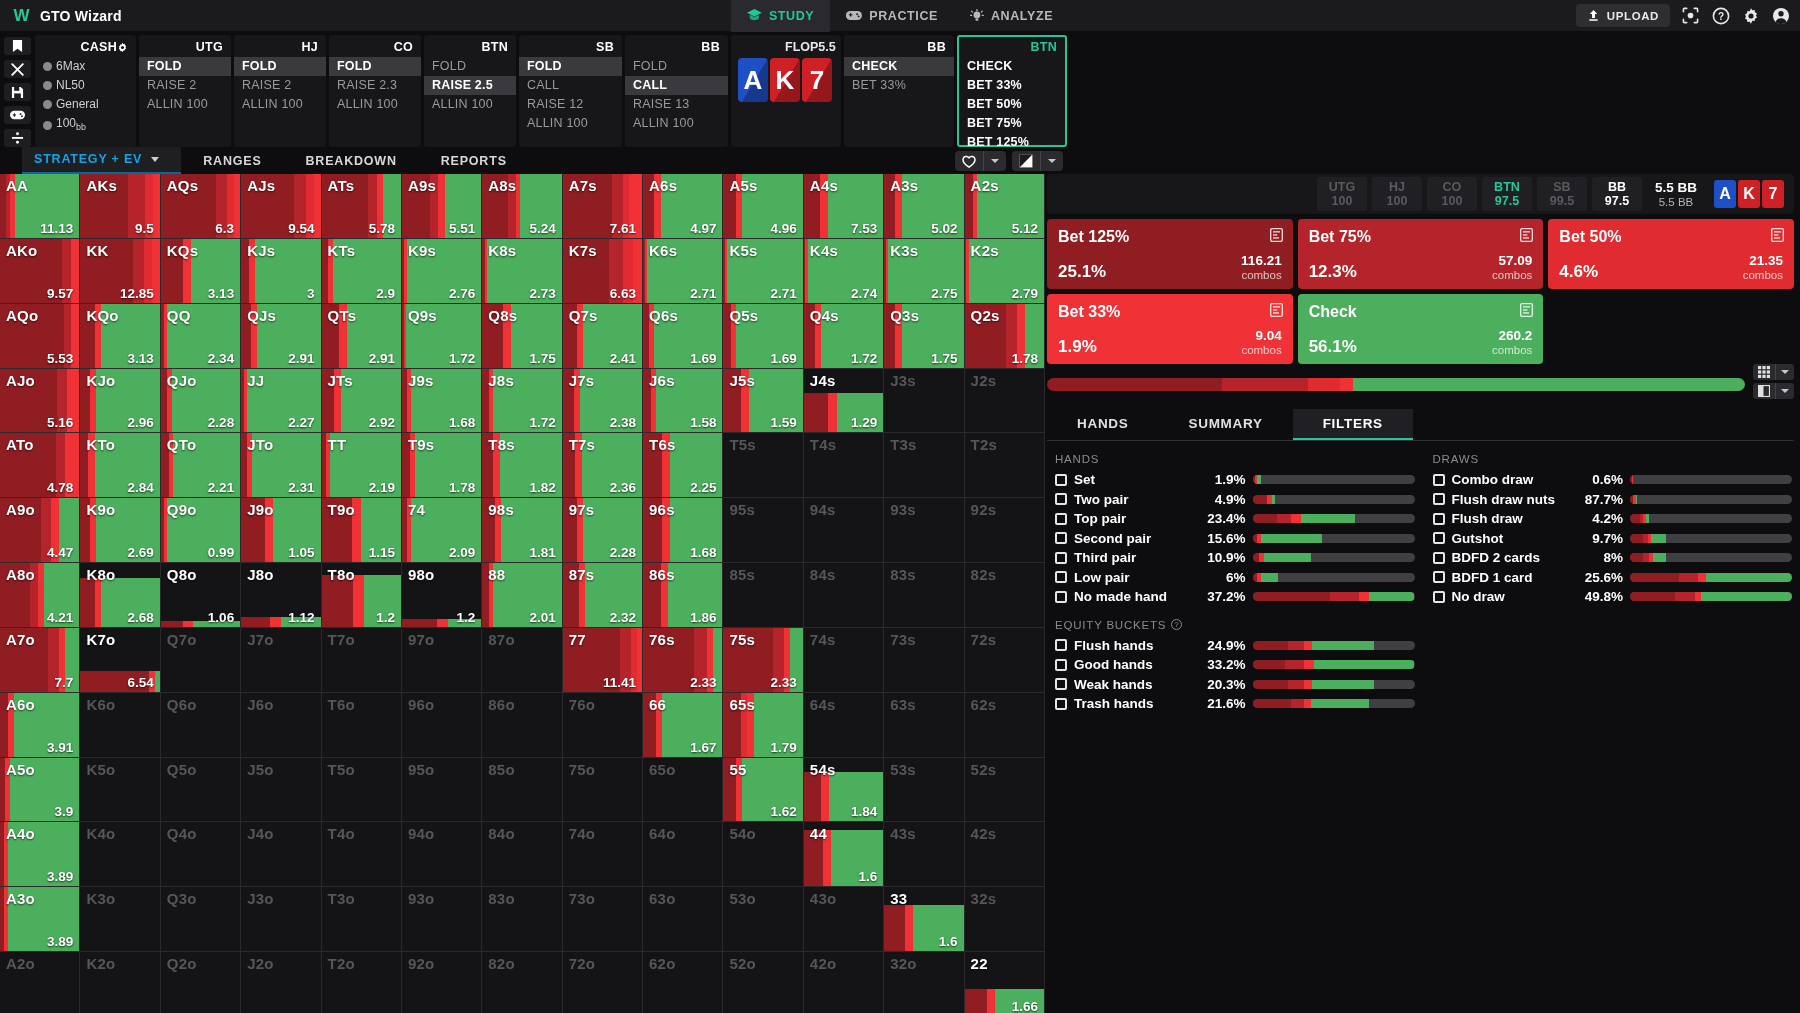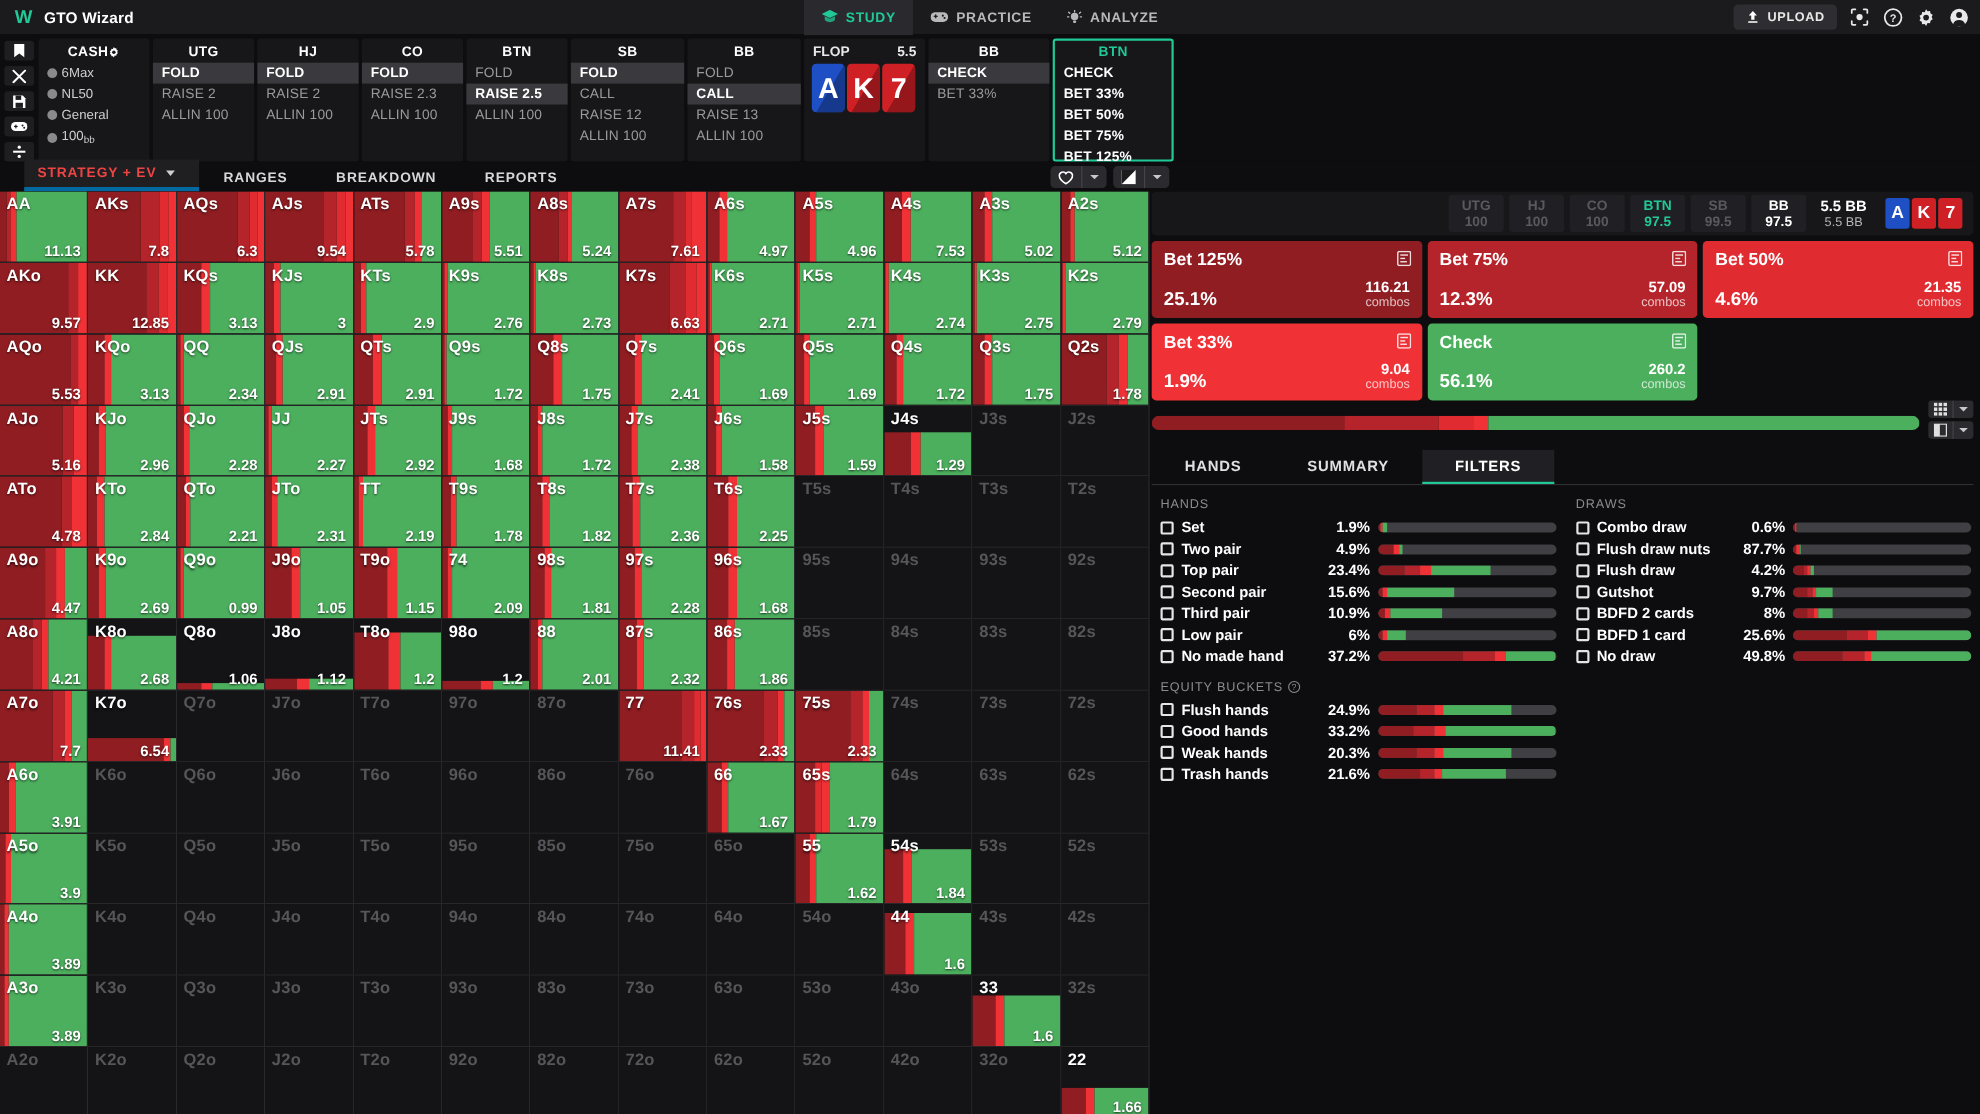--- a/index.html
+++ b/index.html
@@ -45,53 +45,53 @@
     width:27px; height:24px; background:#1e1e21; border-radius:3px;
     display:flex; align-items:center; justify-content:center; cursor:pointer;
   }
   .nodecols { display:flex; gap:3px; flex:1; }
   .nodecol {
     background:#171719; border-radius:3px; padding:5px 0 0 0; min-width:0;
     display:flex; flex-direction:column;
   }
   .nodecol .nchead {
     font-size:12.5px; font-weight:bold; color:#fff; padding:0 8px 3px 8px; letter-spacing:.3px;
-    display:flex; justify-content:center; align-items:center;
+    display:flex; justify-content:flex-end; align-items:center;
   }
   .nodeact {
     font-size:12.5px; color:#9a9a9a; padding:1px 8px; letter-spacing:.2px; cursor:pointer; line-height:17px;
   }
   .nodeact.sel { background:#3a3a3e; color:#fff; font-weight:bold; }
   .nodecol.cfg { width:101px; }
   .cfg-row { font-size:12px; color:#cfcfcf; padding:1px 8px; display:flex; align-items:center; gap:4px; line-height:17px;}
   .chipdot { width:9px; height:9px; border-radius:50%; background:#8a8a8a; display:inline-block; flex:none;}
   .nodecol.w92 { width:92px; }
   .nodecol.flopcol { width:110px; display:flex; flex-direction:column; }
-  .flophead { display:flex; justify-content:space-between; padding:0 8px 4px 8px; font-size:12.5px; font-weight:bold; }
+  .flophead { display:flex; justify-content:space-between; padding:0 8px 4px 8px; font-size:12.5px; font-weight:bold;margin-left:46px; }
   .cards { display:flex; gap:2px; padding:0 7px; }
   .card { width:30px; height:44px; border-radius:4px; position:relative; overflow:hidden;
           display:flex; align-items:center; justify-content:center; }
   .card span { font-size:26px; font-weight:bold; color:#fff; line-height:1; z-index:2; }
   .card .suitbg { position:absolute; inset:0; opacity:.28; }
   .card.spade { background:#1f4fc4; }
   .card.heart { background:#cf2026; }
   .card.diamond { background:#cf2026; }
   .nodecol.active { border:2px solid #20c997; padding-top:3px; }
   .nodecol.active .nchead { color:#20c997; }
   .nodecol.active .nodeact { color:#fff; font-weight:bold; }
   .nodecol.w103 { width:103px; }
   .nodecol.w110 { width:110px; }
 
   
   .tabrow { display:flex; align-items:flex-end; height:27px; padding-left:22px; position:relative; background:#0d0d0f;}
   .tab {
     font-size:12.5px; font-weight:bold; letter-spacing:.8px; color:#d8d8d8;
     padding:5px 22px 6px 22px; cursor:pointer; display:flex; align-items:center; gap:9px;
   }
-  .tab.active { background:#1f1f22; border-bottom:4px solid #0369a1; color:#ef4444;padding-left:12px; }
+  .tab.active { background:#1f1f22; border-bottom:2px solid #0369a1; color:#0ea5e9;padding-left:12px; }
   .tab .caret { border-left:4.5px solid transparent; border-right:4.5px solid transparent; border-top:5px solid #cfcfcf;}
   .tabtools { position:absolute; left:955px; bottom:3px; display:flex; gap:6px; }
   .ttgroup { display:flex; background:#2b2b2f; border-radius:4px; overflow:hidden; }
   .ttbtn { padding:3px 7px; display:flex; align-items:center; justify-content:center; cursor:pointer; }
   .ttbtn.sep { border-left:1px solid #454549; }
   .mini-caret { border-left:4px solid transparent; border-right:4px solid transparent; border-top:4.5px solid #c8c8c8; }
 
   
   .content { display:flex; height:843px; }
   .matrix {
@@ -425,21 +425,21 @@
           <span class="ev">11.13</span>
         </div>
         <div class="cell">
           <div class="fill" style="height:100%">
             <i style="width:60%;background:#8f1d22"></i>
             <i style="width:22%;background:#b5242a"></i>
             <i style="width:10%;background:#e02b30"></i>
             <i style="width:8%;background:#f03237"></i>
           </div>
           <span class="lbl">AKs</span>
-          <span class="ev">7.8</span>
+          <span class="ev">9.5</span>
         </div>
         <div class="cell">
           <div class="fill" style="height:100%">
             <i style="width:70%;background:#8f1d22"></i>
             <i style="width:14%;background:#b5242a"></i>
             <i style="width:8%;background:#e02b30"></i>
             <i style="width:8%;background:#f03237"></i>
           </div>
           <span class="lbl">AQs</span>
           <span class="ev">6.3</span>

